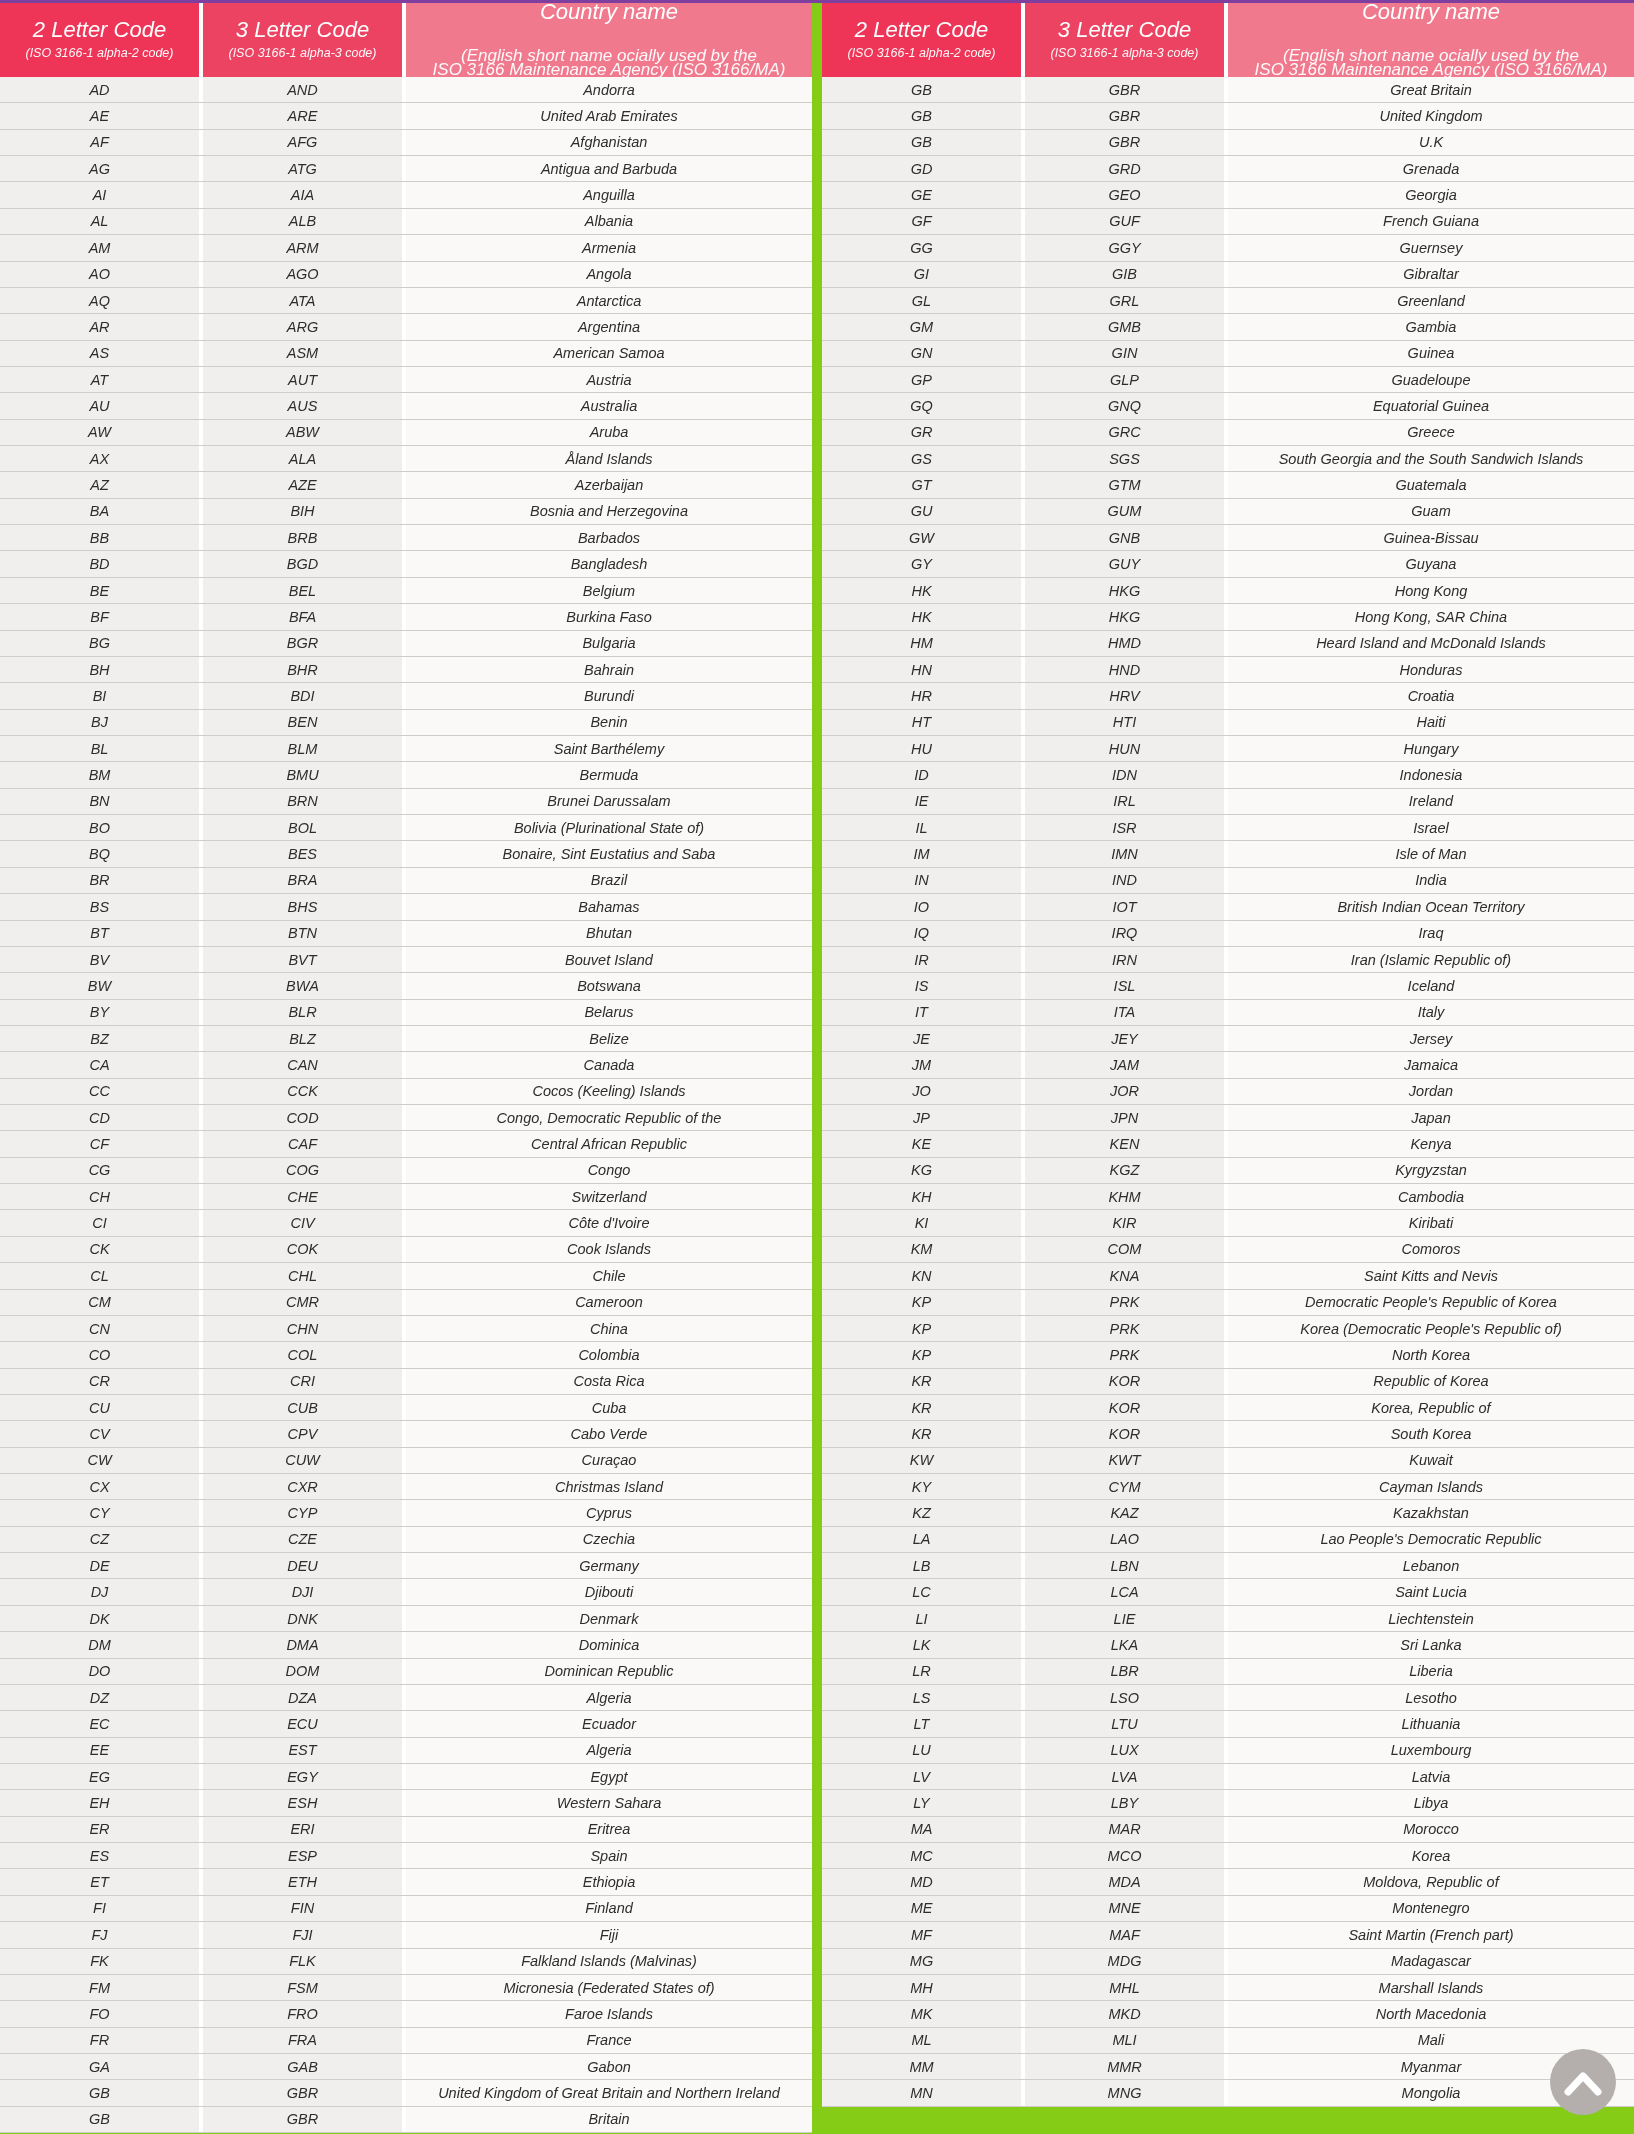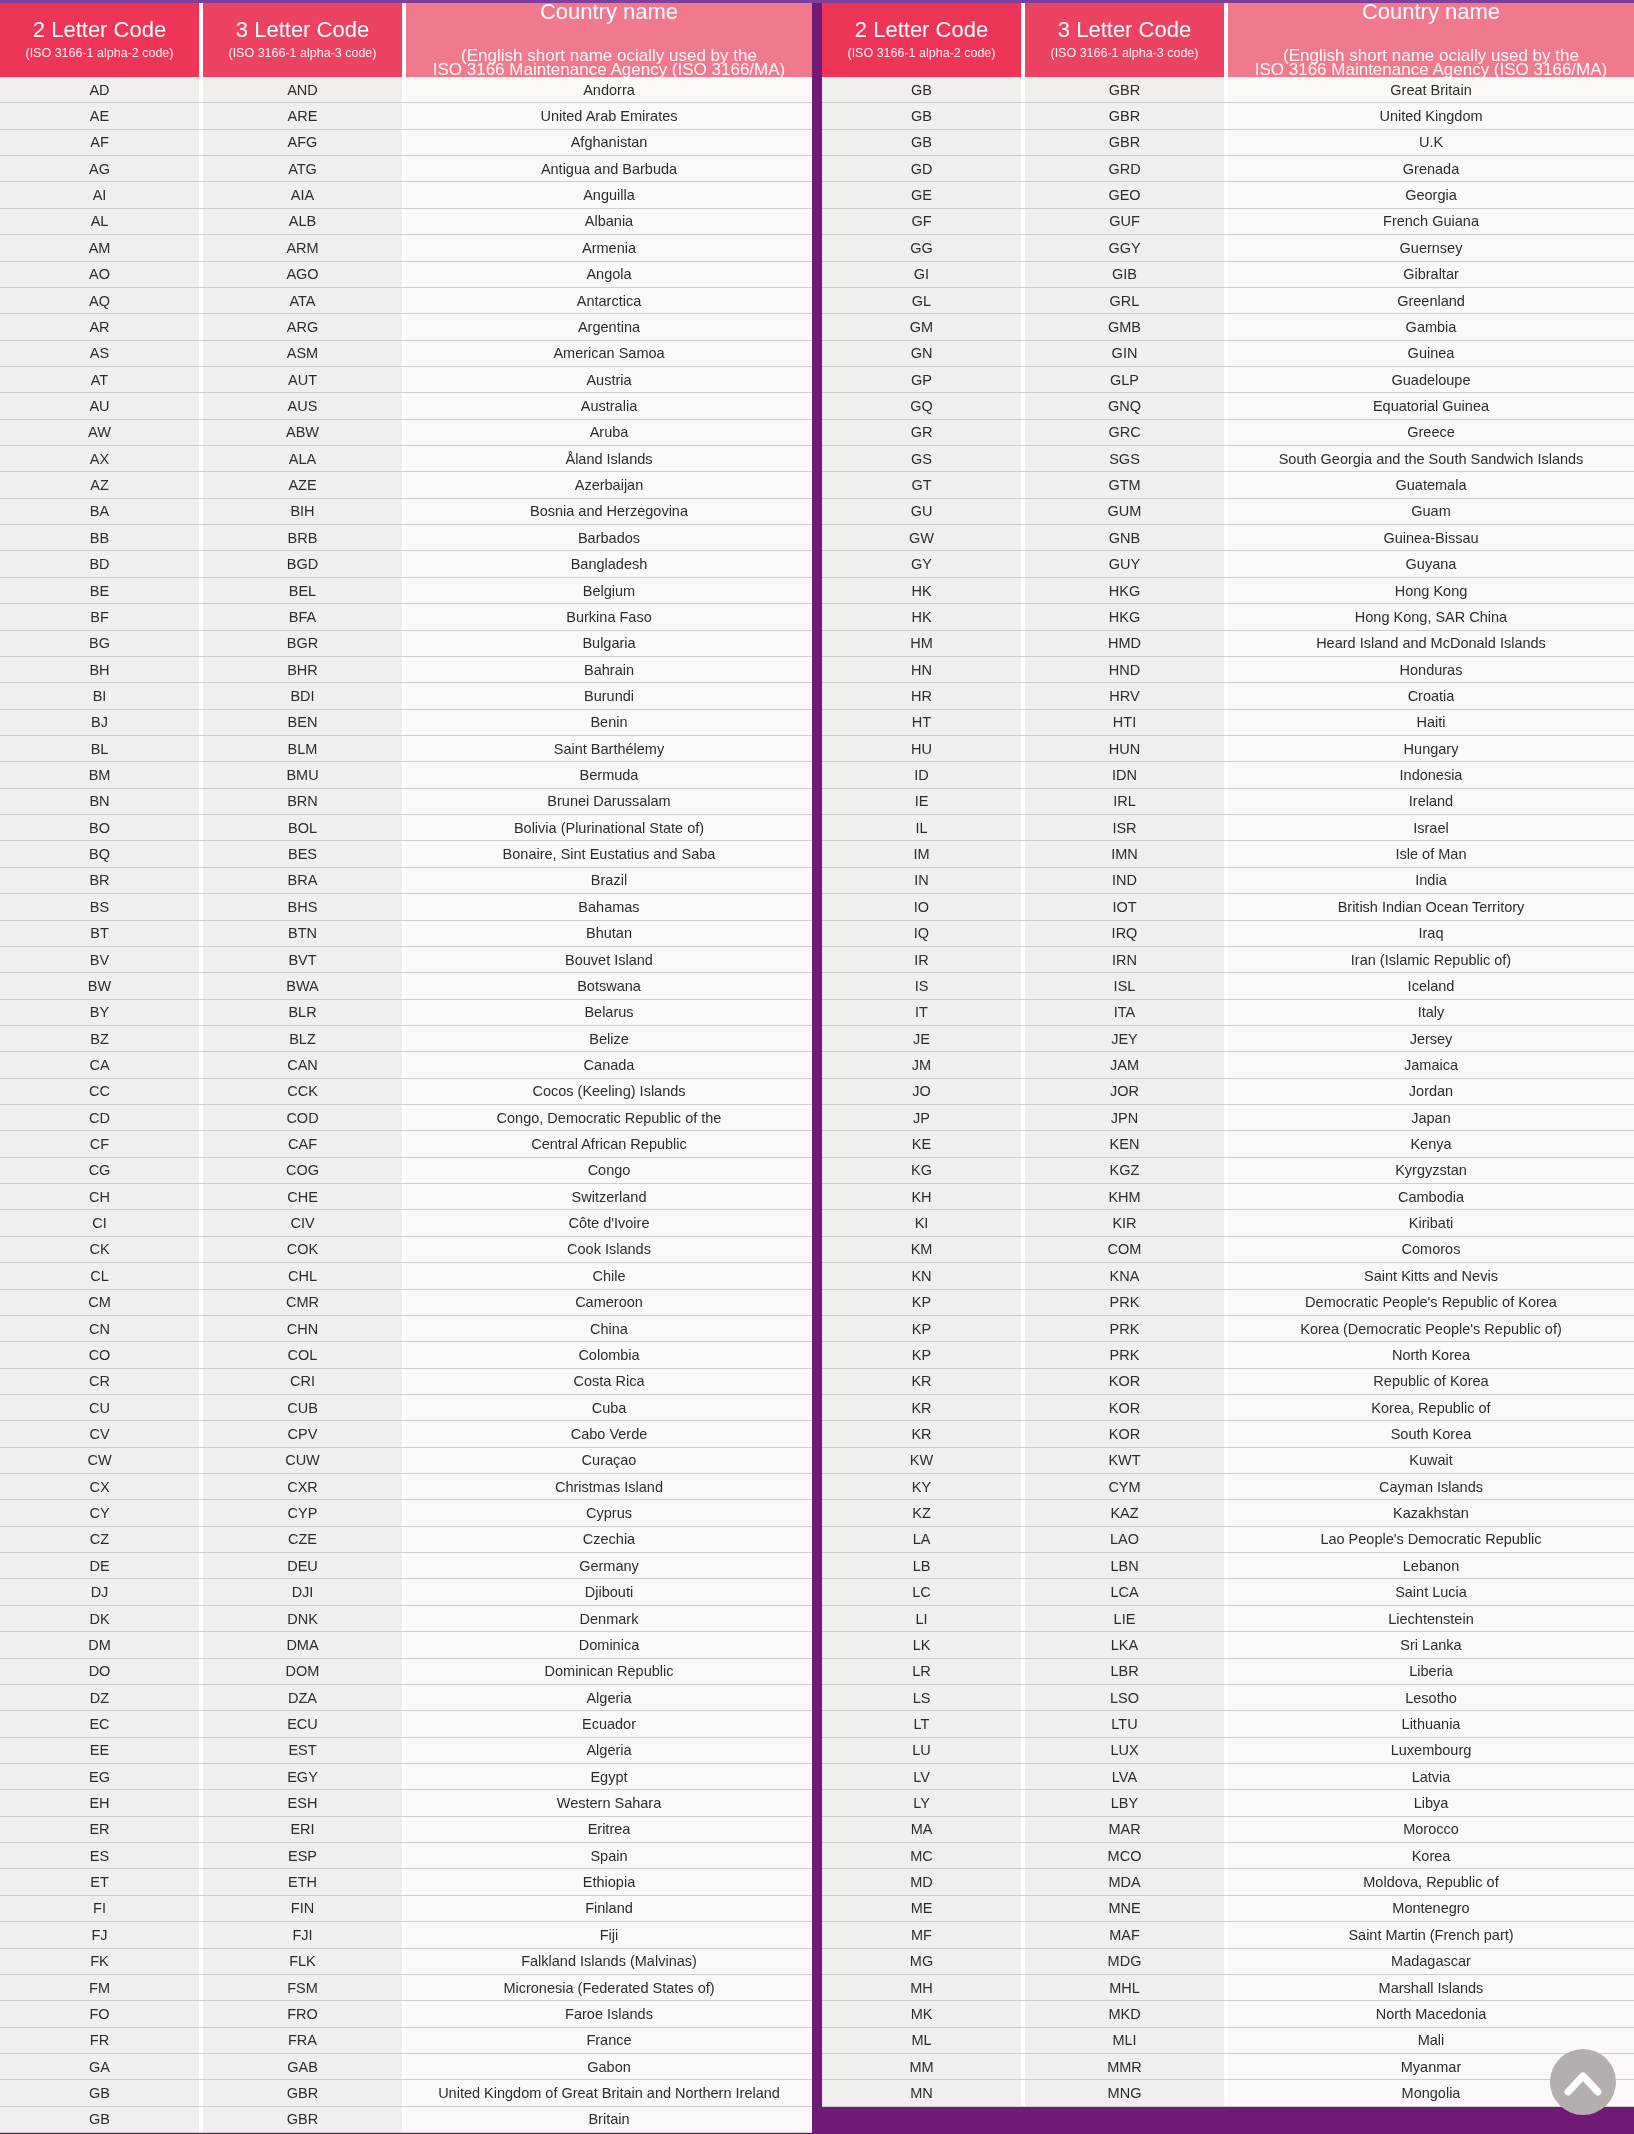--- a/index.html
+++ b/index.html
@@ -1,21 +1,22 @@
 <!DOCTYPE html>
 <html><head>
 <meta charset="utf-8">
 <style>
   html,body{margin:0;padding:0;background:#ffffff;}
   #screen{
     position:relative;
     width:1634px;height:2134px;
     overflow:hidden;
-    background:#701a75;
+    background:#84cc16;
     font-family:"Liberation Sans", sans-serif;
+    font-style:italic;
   }
   .topline{
     position:absolute;top:0;left:0;width:1634px;height:3px;
     background:#7e3f9e;z-index:5;
   }
   .tables{display:flex;gap:10px;}
   .tbl{width:812px;flex:none;}
   .thead{display:flex;gap:4px;height:77px;background:#ffffff;}
   .hcell{
     box-sizing:border-box;

